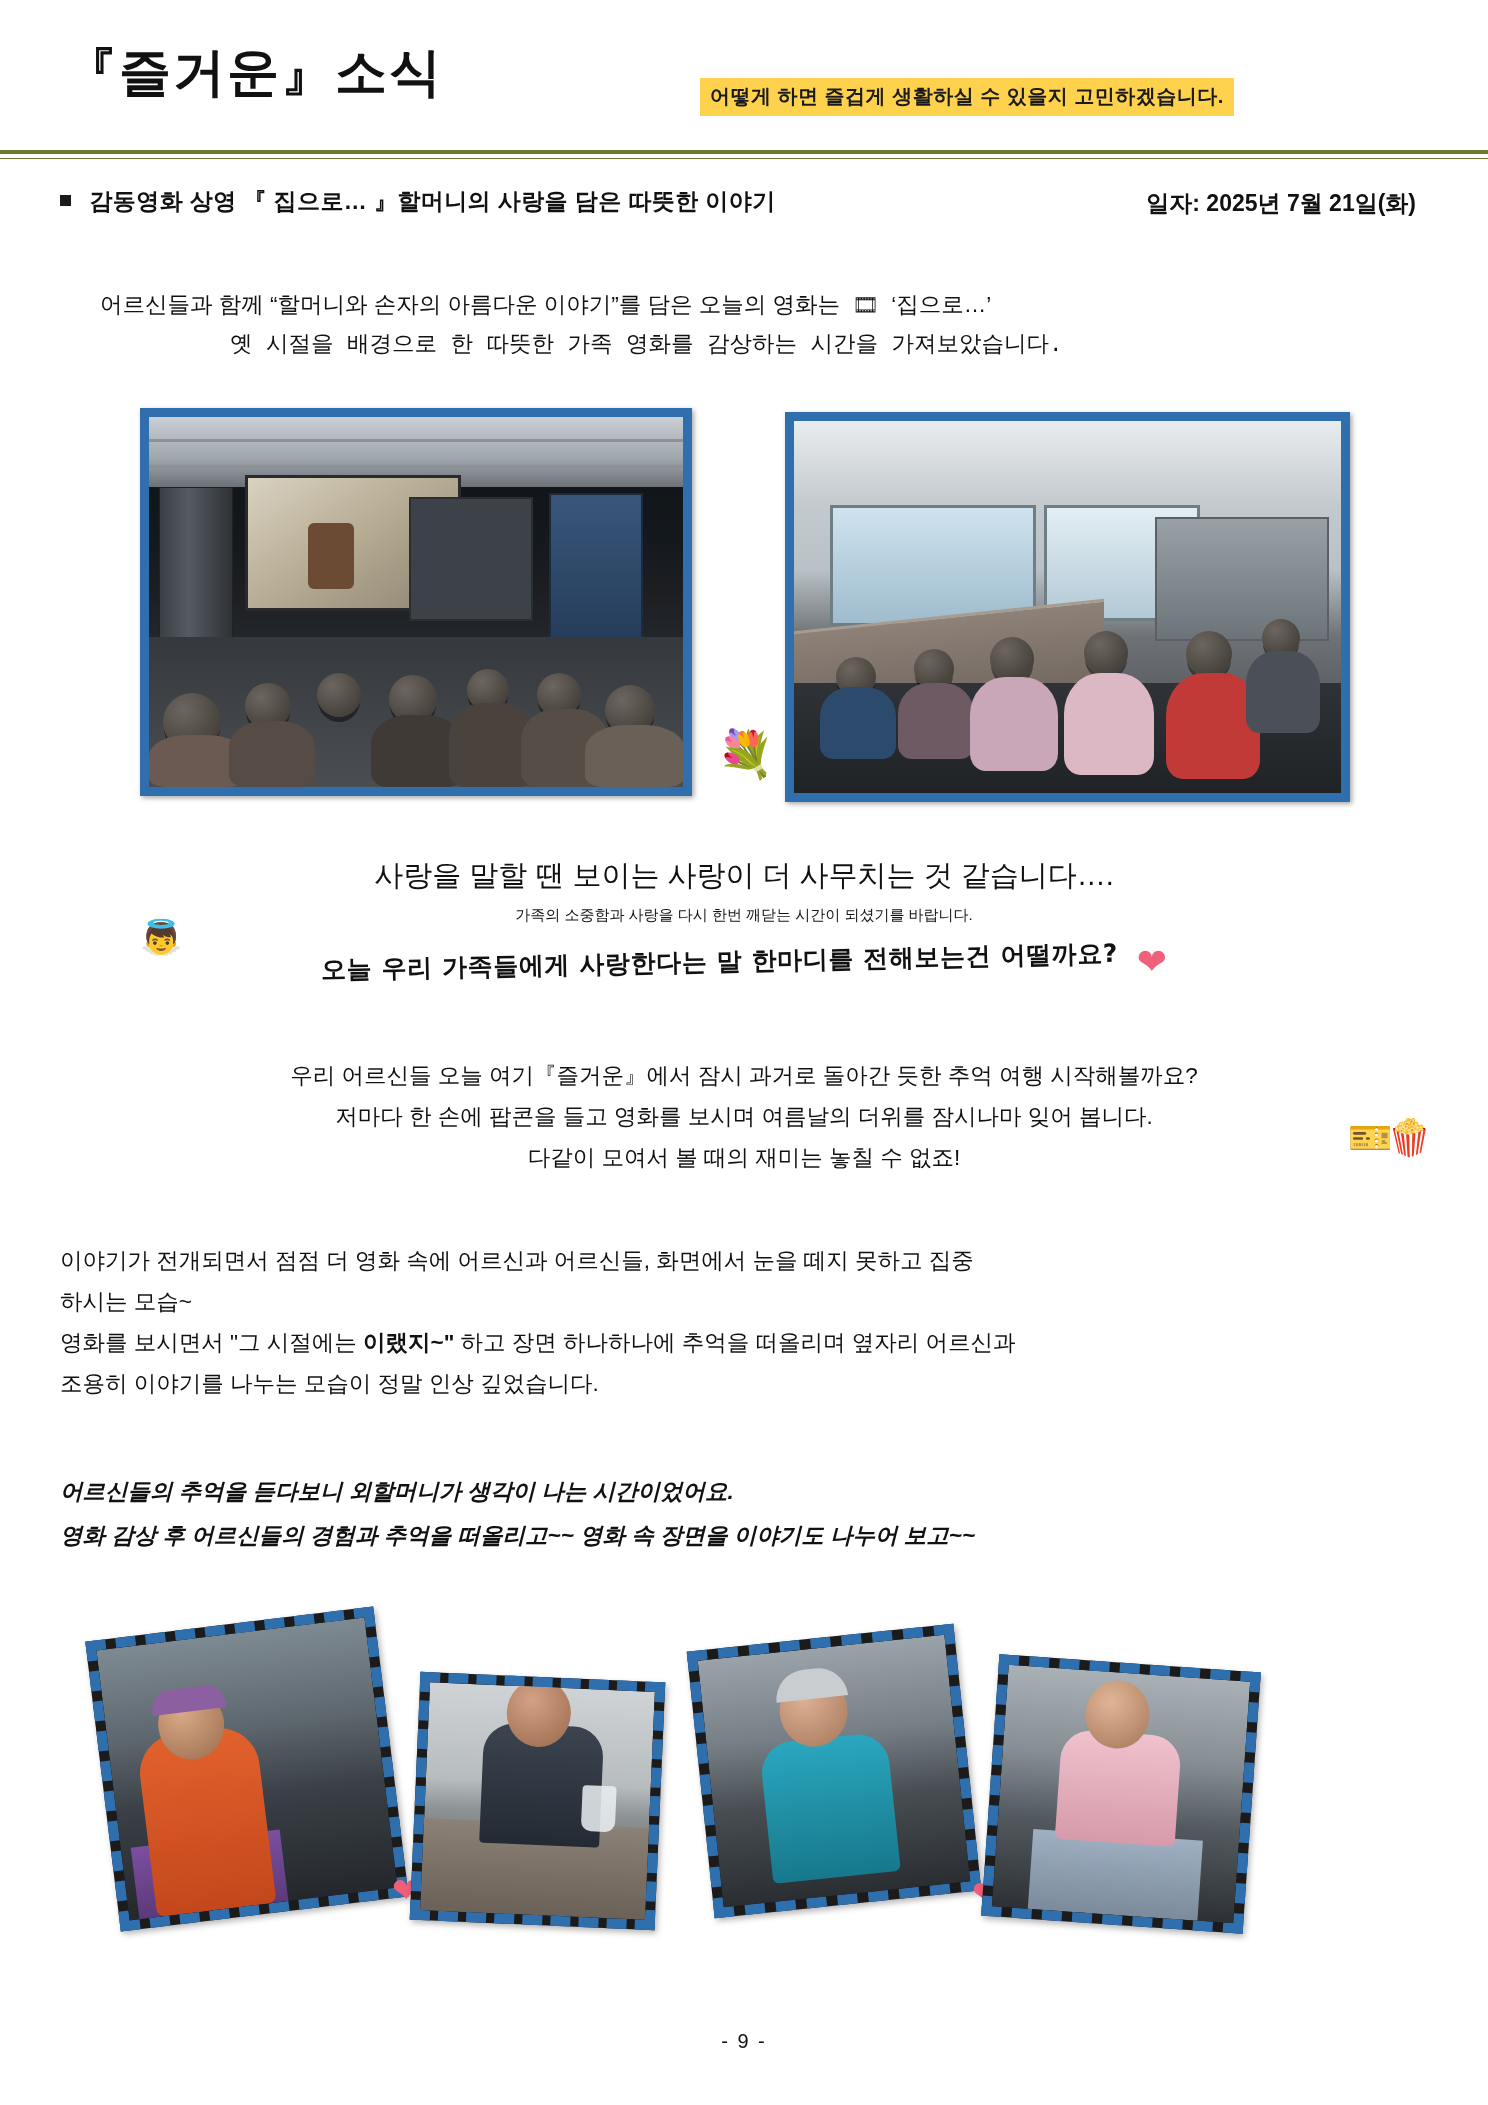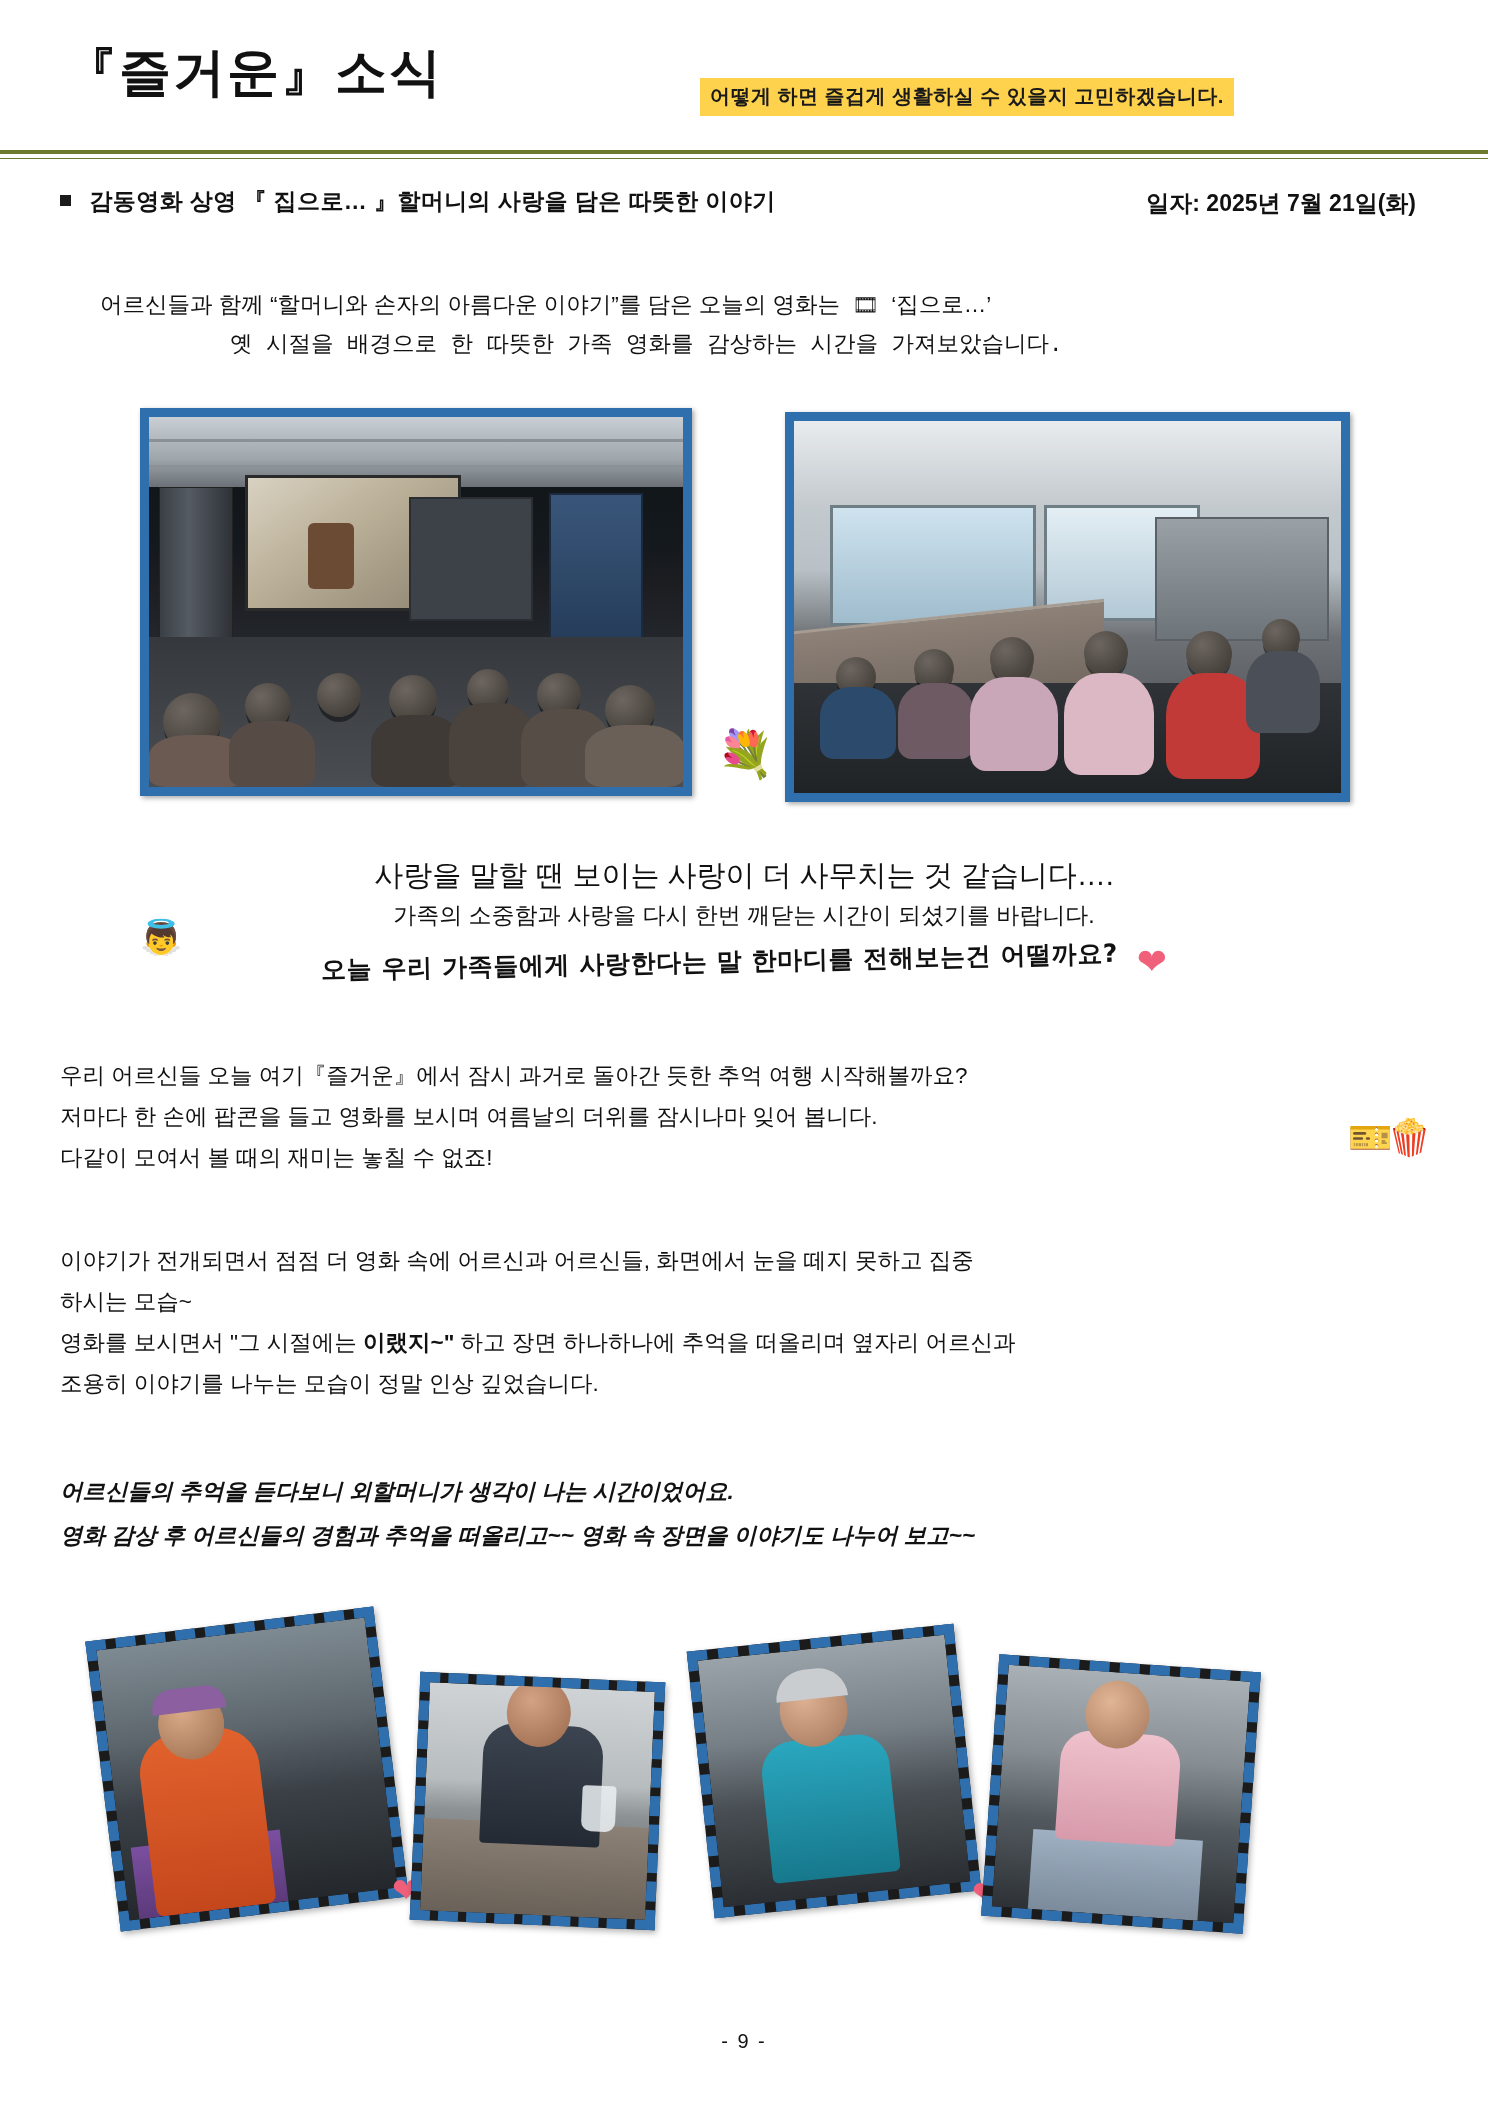--- a/index.html
+++ b/index.html
@@ -219,21 +219,21 @@
 
   
   .message-block {
     position: absolute;
     left: 60px;
     right: 60px;
     top: 855px;
     text-align: center;
   }
   .msg-1 { font-size: 29px; line-height: 40px; color:#111; }
-  .msg-2 { font-size: 23px; line-height: 40px; color:#111; }
+  .msg-2 { font-size: 15px; line-height: 40px; color:#111; }
   .msg-3 {
     font-size: 25px;
     font-weight: bold;
     color: #111;
     letter-spacing: 0.6px;
     margin-top: 10px;
     font-family: "DejaVu Sans", "Liberation Sans", sans-serif;
     transform: rotate(-1.2deg);
     display: inline-block;
   }
@@ -253,20 +253,21 @@
 
   
   .body-1 {
     position: absolute;
     left: 60px;
     right: 60px;
     top: 1055px;
     font-size: 22.5px;
     line-height: 41px;
     color: #111;
+    text-align: center;
   }
   .popcorn-icon {
     position: absolute;
     right: 2px;
     top: 62px;
     font-size: 36px;
     letter-spacing: -6px;
   }
   .body-2 {
     position: absolute;

